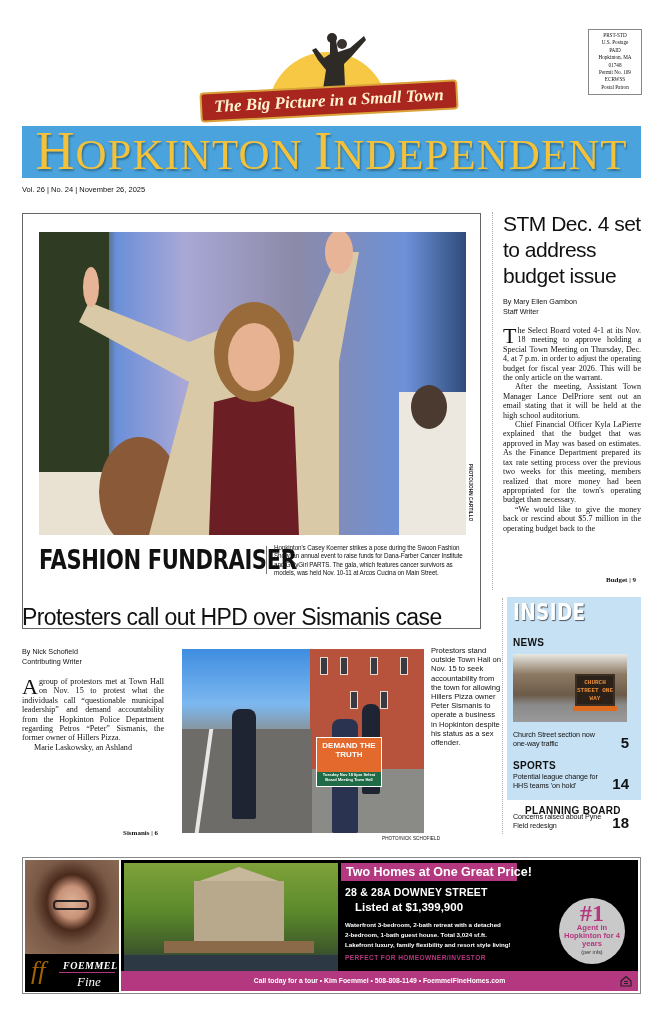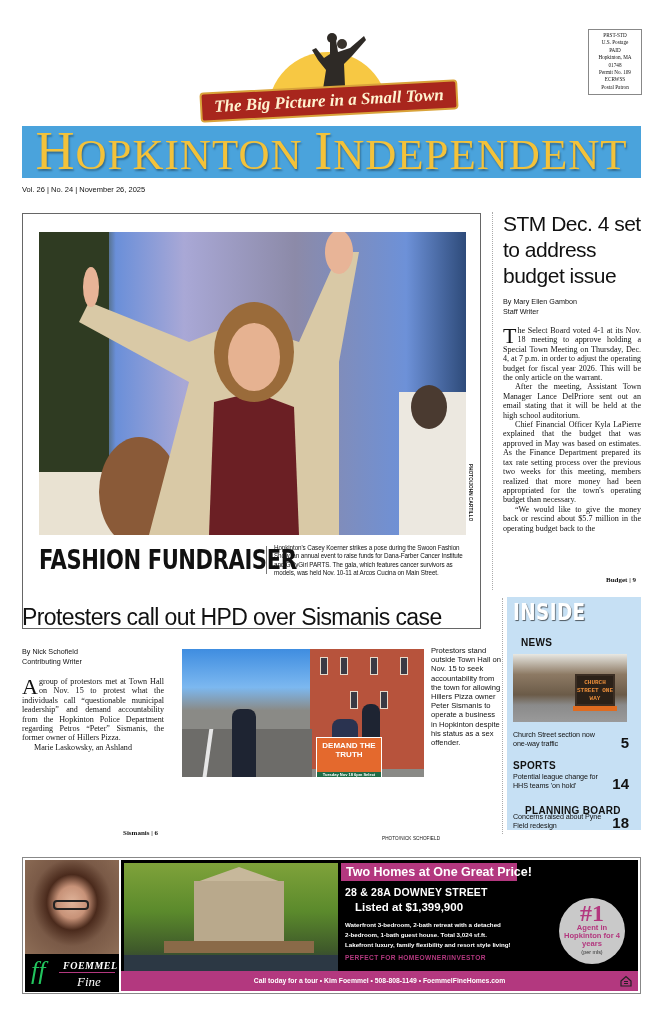--- a/index.html
+++ b/index.html
@@ -37,55 +37,55 @@
   .vdots { position: absolute; width: 1px; border-left: 1px dotted #aaa; }
   .stm-head { position: absolute; left: 503px; top: 211px; width: 150px; font-size: 21px; line-height: 26px; letter-spacing: -0.5px; }
   .byline { position: absolute; font-size: 7.2px; line-height: 10px; }
   .body-serif { position: absolute; font-family: "Liberation Serif", serif; font-size: 8.1px; line-height: 9.4px; text-align: justify; }
   .body-serif p { text-indent: 12px; }
   .body-serif p.drop { text-indent: 0; }
   .dropcap { float: left; font-size: 22px; line-height: 17px; margin-right: 1px; margin-top: 1px; }
   .jump { position: absolute; font-family: "Liberation Serif", serif; font-weight: bold; font-size: 7px; }
 
   
-  .inside { position: absolute; left: 507px; top: 597px; width: 134px; height: 233px; background: #c6e0f4; }
+  .inside { position: absolute; left: 507px; top: 597px; width: 134px; height: 203px; background: #c6e0f4; }
   .inside-title { position: absolute; left: 6px; top: 2px; font-family: "DejaVu Sans", sans-serif; font-weight: bold;
     color: #fff; font-size: 23px; letter-spacing: 0.5px; transform: scaleX(0.8); transform-origin: left;
     text-shadow: 1px 1px 1px rgba(0,0,0,0.6); }
   .inside-sec { position: absolute; left: 6px; font-weight: bold; font-size: 10px; letter-spacing: 0.3px; }
   .inside-photo { position: absolute; left: 6px; top: 57px; width: 114px; height: 68px;
     background: linear-gradient(180deg, #e8e8e3 0%, #8d7a64 30%, #6b5b48 60%, #8a8a8a 75%, #9a9a9a 100%); overflow: hidden; }
   .sign { position: absolute; left: 62px; top: 20px; width: 40px; height: 32px; background: #2b2118; border: 2px solid #3b2e23;
     color: #e88d3a; font-size: 6px; line-height: 8px; text-align: center; font-family: "Liberation Mono", monospace; font-weight: bold; padding-top: 3px; }
   .trailer { position: absolute; left: 60px; top: 52px; width: 44px; height: 5px; background: #e06b1f; }
   .inside-item { position: absolute; left: 6px; font-size: 7.2px; line-height: 9.2px; letter-spacing: -0.1px; }
   .inside-page { position: absolute; right: 12px; font-size: 15px; font-weight: bold; }
 
   
   .protest-head { position: absolute; left: 22px; top: 604px; font-size: 23px; letter-spacing: -0.6px; white-space: nowrap; }
-  .protest-photo { position: absolute; left: 182px; top: 649px; width: 242px; height: 128px; overflow: hidden;
+  .protest-photo { position: absolute; left: 182px; top: 649px; width: 242px; height: 184px; overflow: hidden;
     background: linear-gradient(180deg, #3f8de0 0%, #7cb8f0 30%, #8a8a86 48%, #8a8a86 100%); }
   .building { position: absolute; left: 128px; top: 0; width: 114px; height: 120px; background: #b7533c; }
   .window { position: absolute; width: 8px; height: 18px; background: #3a3a44; border: 1px solid #e8d9c9; }
   .road { position: absolute; left: 0; top: 80px; width: 130px; height: 104px; background: #6d6c69; }
   .road-line { position: absolute; left: 20px; top: 80px; width: 4px; height: 104px; background: #e6e6e6; transform: skewX(-8deg); }
   .demand-sign { position: absolute; left: 134px; top: 88px; width: 66px; height: 50px; background: #e4692d; color: #fff;
     font-weight: bold; font-size: 8px; text-align: center; line-height: 9px; padding-top: 3px; border: 1px solid #fff; }
   .demand-sign .green { position: absolute; left: 0; bottom: 0; width: 100%; height: 14px; background: #1f6b45; font-size: 4px; line-height: 5px; }
   .person { position: absolute; background: #1e2432; border-radius: 8px 8px 2px 2px; }
   .photo-credit { position: absolute; font-size: 4.6px; letter-spacing: 0.1px; }
   .protest-cap { position: absolute; left: 431px; top: 646px; width: 70px; font-size: 7.6px; line-height: 9.2px; }
 
   
   .ad { position: absolute; left: 22px; top: 857px; width: 619px; height: 137px; border: 1px solid #888; background: #fff; }
   .ad-portrait { position: absolute; left: 2px; top: 2px; width: 94px; height: 94px;
     background: radial-gradient(ellipse at 50% 45%, #e0b49a 0%, #c79278 22%, #4a2a1c 38%, #7a5a47 60%, #8e6e57 100%); }
   .glasses { position: absolute; left: 28px; top: 40px; width: 36px; height: 10px; border: 2px solid #222; border-radius: 4px; }
   .ad-logo { position: absolute; left: 2px; top: 96px; width: 94px; height: 38px; background: #000; }
-  .ad-logo .ff { position: absolute; left: 6px; top: 2px; font-family: "Liberation Serif", serif; font-style: italic; color: #22c55e; font-size: 26px; }
+  .ad-logo .ff { position: absolute; left: 6px; top: 2px; font-family: "Liberation Serif", serif; font-style: italic; color: #a16207; font-size: 26px; }
   .ad-logo .name { position: absolute; left: 38px; top: 6px; font-family: "Liberation Serif", serif; font-style: italic; font-weight: bold; color: #fff; font-size: 10px; letter-spacing: 0.5px; }
   .ad-logo .sub { position: absolute; left: 52px; top: 20px; font-family: "Liberation Serif", serif; font-style: italic; color: #fff; font-size: 13px; }
   .ad-logo .rule { position: absolute; left: 34px; top: 18px; width: 56px; height: 1px; background: #b3387f; }
   .ad-black { position: absolute; left: 98px; top: 2px; width: 517px; height: 111px; background: #000; }
   .ad-house { position: absolute; left: 101px; top: 5px; width: 214px; height: 108px; overflow: hidden;
     background: linear-gradient(180deg, #7fa23a 0%, #5b8a2c 45%, #3f5a2a 80%, #2d3640 100%); }
   .house-body { position: absolute; left: 70px; top: 18px; width: 90px; height: 62px; background: #b9a98c; }
   .house-roof { position: absolute; left: 70px; top: 4px; width: 0; height: 0; border-left: 45px solid transparent; border-right: 45px solid transparent; border-bottom: 16px solid #c7b89b; }
   .deck { position: absolute; left: 40px; top: 78px; width: 150px; height: 12px; background: #8a6a48; }
   .water { position: absolute; left: 0; top: 92px; width: 214px; height: 16px; background: #2c3844; }
@@ -194,21 +194,21 @@
     <span>DEMAND THE TRUTH</span>
     <div class="green">Tuesday Nov 18  6pm  Select Board Meeting  Town Hall</div>
   </div>
 </div>
 <div class="photo-credit" style="left:382px; top:836px;">PHOTO/NICK SCHOFIELD</div>
 <div class="protest-cap">Protestors stand outside Town Hall on Nov. 15 to seek accountability from the town for allowing Hillers Pizza owner Peter Sismanis to operate a business in Hopkinton despite his status as a sex offender.</div>
 <div class="vdots" style="left:502px; top:598px; height:236px;"></div>
 
 <div class="inside">
   <div class="inside-title">INSIDE</div>
-  <div class="inside-sec" style="top:40px;margin-left:8px;">NEWS</div>
+  <div class="inside-sec" style="top:40px;">NEWS</div>
   <div class="inside-photo">
     <div class="sign">CHURCH STREET ONE WAY</div>
     <div class="trailer"></div>
   </div>
   <div class="inside-item" style="top:133px; width:90px;">Church Street section now one-way traffic</div>
   <div class="inside-page" style="top:137px;">5</div>
   <div class="inside-sec" style="top:163px;">SPORTS</div>
   <div class="inside-item" style="top:175px; width:90px;">Potential league change for HHS teams 'on hold'</div>
   <div class="inside-page" style="top:178px;">14</div>
   <div class="inside-sec" style="top:208px;margin-left:12px;">PLANNING BOARD</div>

